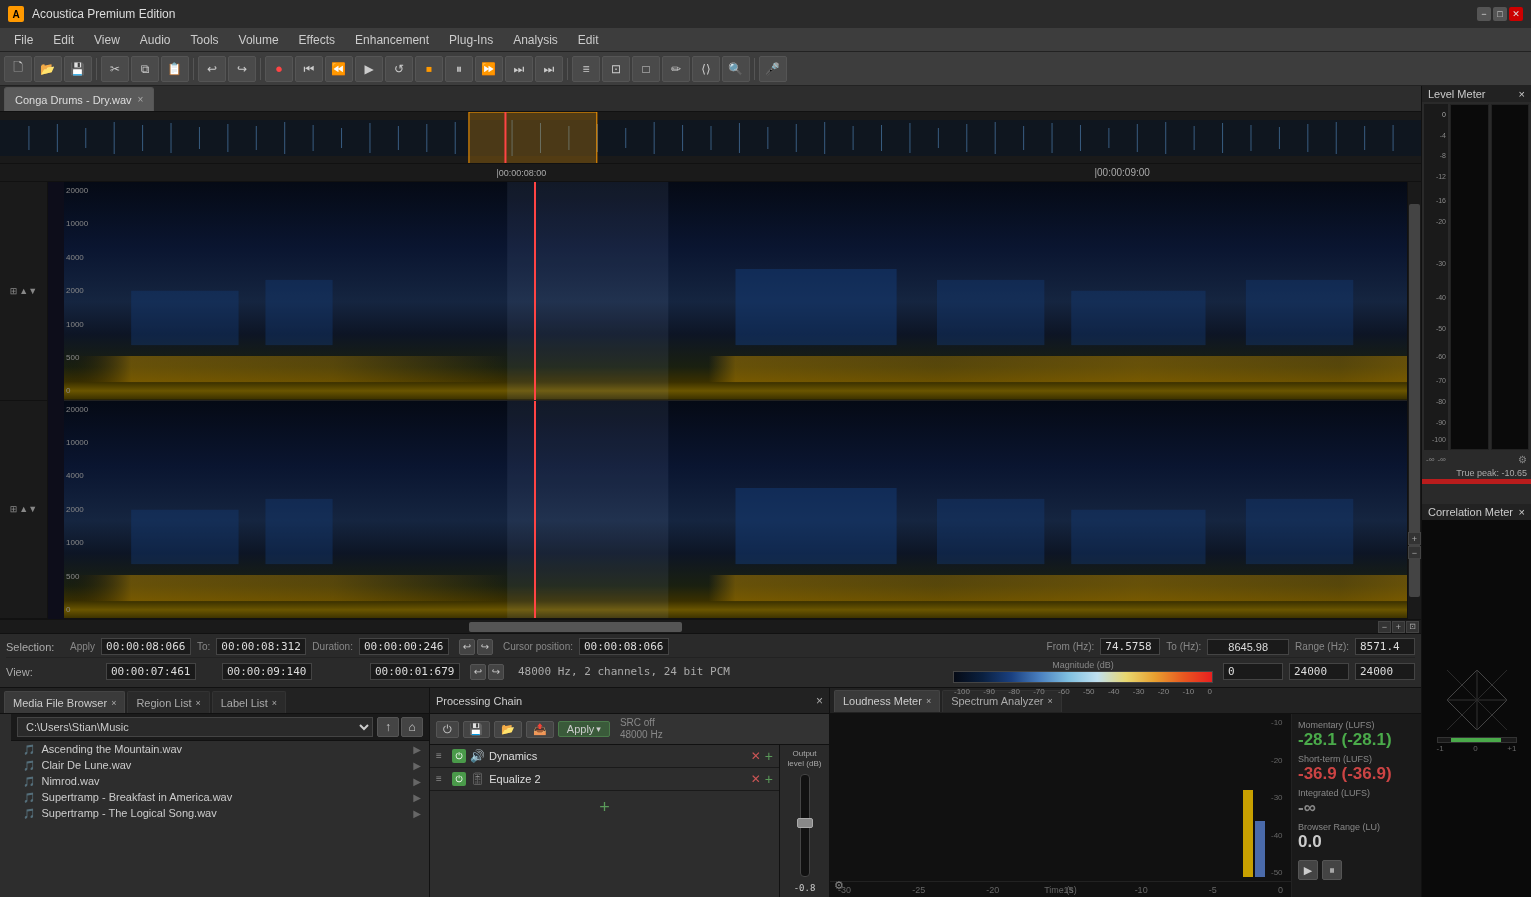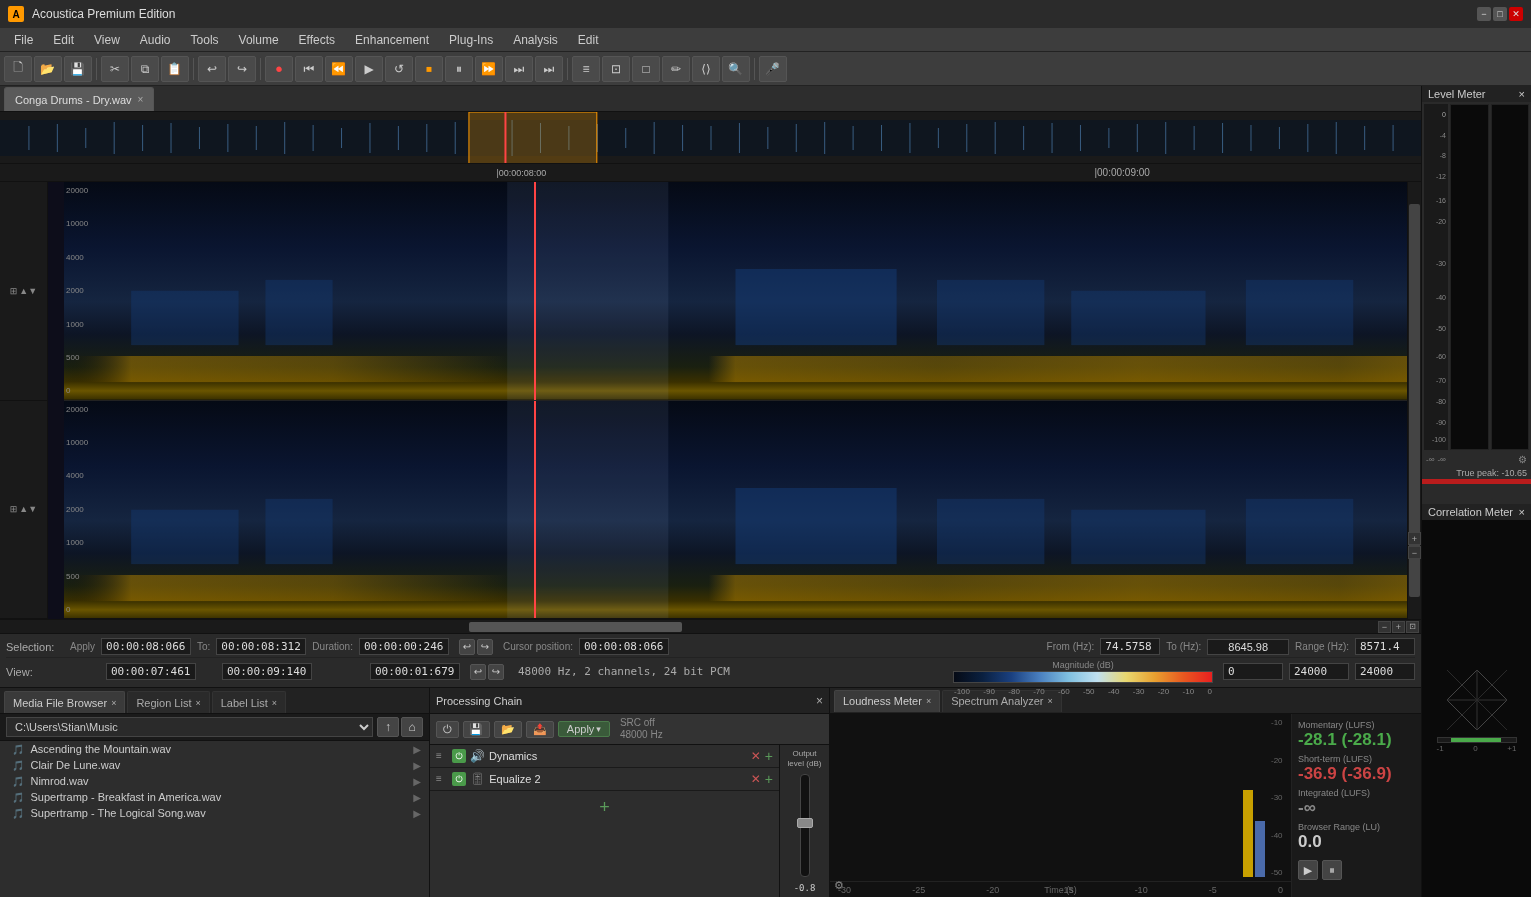--- a/index.html
+++ b/index.html
@@ -455,21 +455,21 @@
             </div>
             <div class="panel-tab" style="height:22px;padding:0 8px;background:#2a2a2a;border:1px solid #333;border-bottom:none;border-radius:2px 2px 0 0;font-size:11px;color:#aaa;display:flex;align-items:center;gap:4px;cursor:pointer;margin-left:2px;">
               <span>Region List</span>
               <span class="close-x">×</span>
             </div>
             <div class="panel-tab" style="height:22px;padding:0 8px;background:#2a2a2a;border:1px solid #333;border-bottom:none;border-radius:2px 2px 0 0;font-size:11px;color:#aaa;display:flex;align-items:center;gap:4px;cursor:pointer;margin-left:2px;">
               <span>Label List</span>
               <span class="close-x">×</span>
             </div>
           </div>
-          <div style="flex:1;display:flex;flex-direction:column;overflow:hidden;">
+          <div style="flex:1;display:flex;flex-direction:column;overflow:hidden;padding-left:11px;">
 
             <div class="file-path-bar" style="background:#1a1a1a;padding:3px 6px;display:flex;align-items:center;gap:4px;border-bottom:1px solid #111;flex-shrink:0;">
               <select class="file-path-input" style="flex:1;background:#2a2a2a;border:1px solid #444;color:#ccc;padding:2px 4px;font-size:11px;">
                 <option>C:\Users\Stian\Music</option>
               </select>
               <div style="display:flex;gap:2px;">
                 <div class="tb-btn" style="width:22px;height:20px;background:#444;border:1px solid #555;border-radius:2px;display:flex;align-items:center;justify-content:center;cursor:pointer;font-size:12px;color:#ccc;">↑</div>
                 <div class="tb-btn" style="width:22px;height:20px;background:#444;border:1px solid #555;border-radius:2px;display:flex;align-items:center;justify-content:center;cursor:pointer;font-size:12px;color:#ccc;">⌂</div>
               </div>
             </div>

